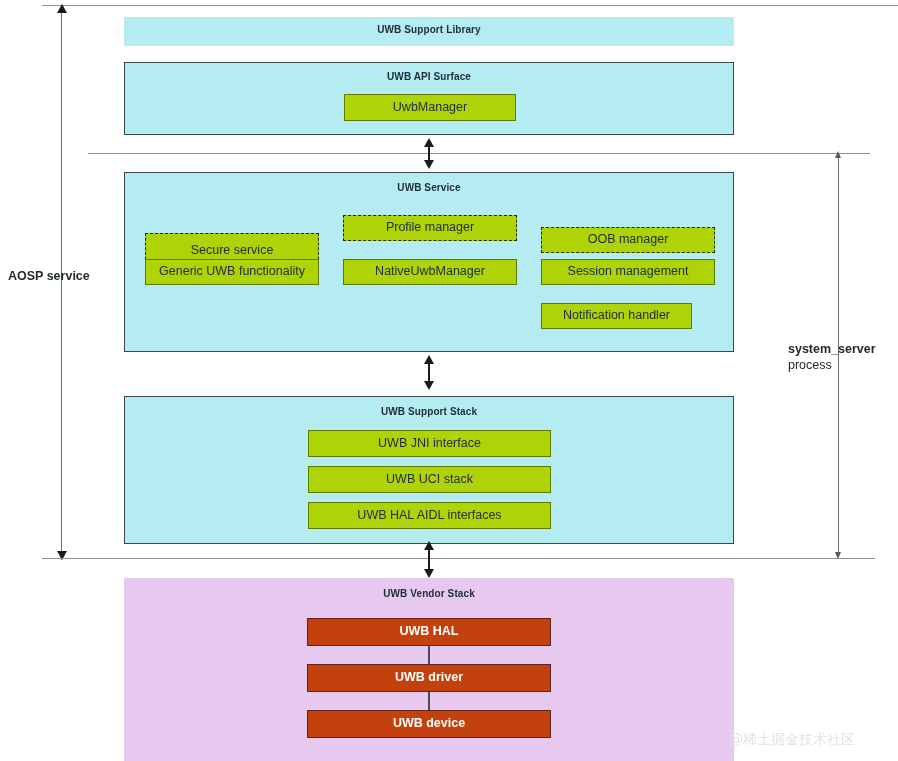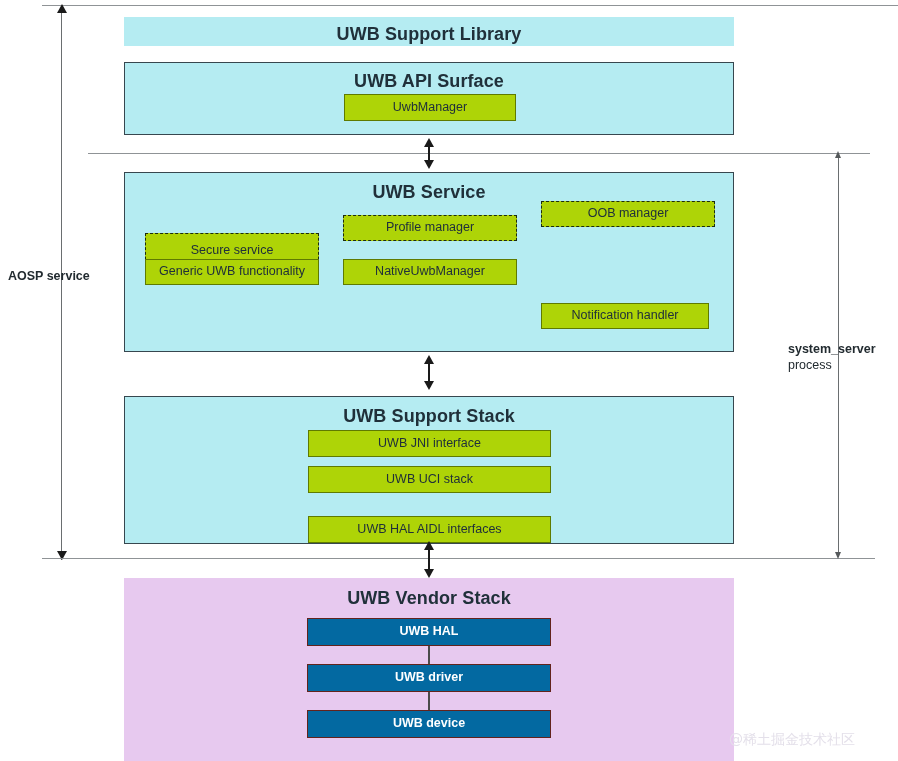--- a/index.html
+++ b/index.html
@@ -29,21 +29,21 @@
   }
   .group.noborder { border: none; }
   .group.vendor {
     background: #e7c9ef;
     border: none;
   }
   .group-title {
     position: absolute;
     left: 0; right: 0;
     text-align: center;
-    font-size: 18px;
+    font-size: 10px;
     font-weight: bold;
     color: #20303a;
     letter-spacing: 0.1px;
   }
 
   
   .node {
     background: #aed407;
     border: 1.5px solid #5f7a00;
     display: flex;
@@ -51,21 +51,21 @@
     justify-content: center;
     font-size: 12.5px;
     color: #20303a;
     text-align: center;
     line-height: 1.1;
   }
   .node.dashed {
     border: 1.6px dashed #1d2b10;
   }
   .node.red {
-    background: #0369a1;
+    background: #c2410c;
     border: 1.5px solid #63231c;
     color: #ffffff;
     font-weight: bold;
   }
 
   
   .hline {
     background: #8f9396;
     height: 1px;
   }
@@ -176,33 +176,34 @@
 
   <div class="abs group" style="left:124px; top:172px; width:610px; height:180px;">
     <div class="group-title" style="top:9px;">UWB Service</div>
 
     <div class="abs node dashed" style="left:20px; top:60px; width:174px; height:36px;">Secure service</div>
     <div class="abs node" style="left:20px; top:86px; width:174px; height:26px;">Generic UWB functionality</div>
 
     <div class="abs node dashed" style="left:218px; top:42px; width:174px; height:26px;">Profile manager</div>
     <div class="abs node" style="left:218px; top:86px; width:174px; height:26px;">NativeUwbManager</div>
 
-    <div class="abs node dashed" style="left:416px; top:28px; width:174px; height:26px;">OOB manager</div>
-    <div class="abs node" style="left:416px; top:130px; width:168px; height:26px;">Notification handler</div>
+    <div class="abs node dashed" style="left:416px; top:54px; width:174px; height:26px;">OOB manager</div>
+    <div class="abs node" style="left:416px; top:86px; width:174px; height:26px;">Session management</div>
+    <div class="abs node" style="left:416px; top:130px; width:151px; height:26px;">Notification handler</div>
   </div>
 
   <div class="arrow-shaft" style="left:427.5px; top:360px; height:26px;"></div>
   <div class="ah up" style="left:423.5px; top:355px;"></div>
   <div class="ah down" style="left:423.5px; top:381px;"></div>
 
   <div class="abs group" style="left:124px; top:396px; width:610px; height:148px;">
     <div class="group-title" style="top:9px;">UWB Support Stack</div>
     <div class="abs node" style="left:183px; top:33px; width:243px; height:27px;">UWB JNI interface</div>
     <div class="abs node" style="left:183px; top:69px; width:243px; height:27px;">UWB UCI stack</div>
-    <div class="abs node" style="left:183px; top:119px; width:243px; height:27px;">UWB HAL AIDL interfaces</div>
+    <div class="abs node" style="left:183px; top:105px; width:243px; height:27px;">UWB HAL AIDL interfaces</div>
   </div>
 
   <div class="arrow-shaft" style="left:427.5px; top:546px; height:28px;"></div>
   <div class="ah up" style="left:423.5px; top:541px;"></div>
   <div class="ah down" style="left:423.5px; top:569px;"></div>
 
   <div class="abs group vendor" style="left:124px; top:578px; width:610px; height:183px;">
     <div class="group-title" style="top:10px;">UWB Vendor Stack</div>
 
     <div class="abs node red" style="left:183px; top:40px; width:244px; height:28px;">UWB HAL</div>

